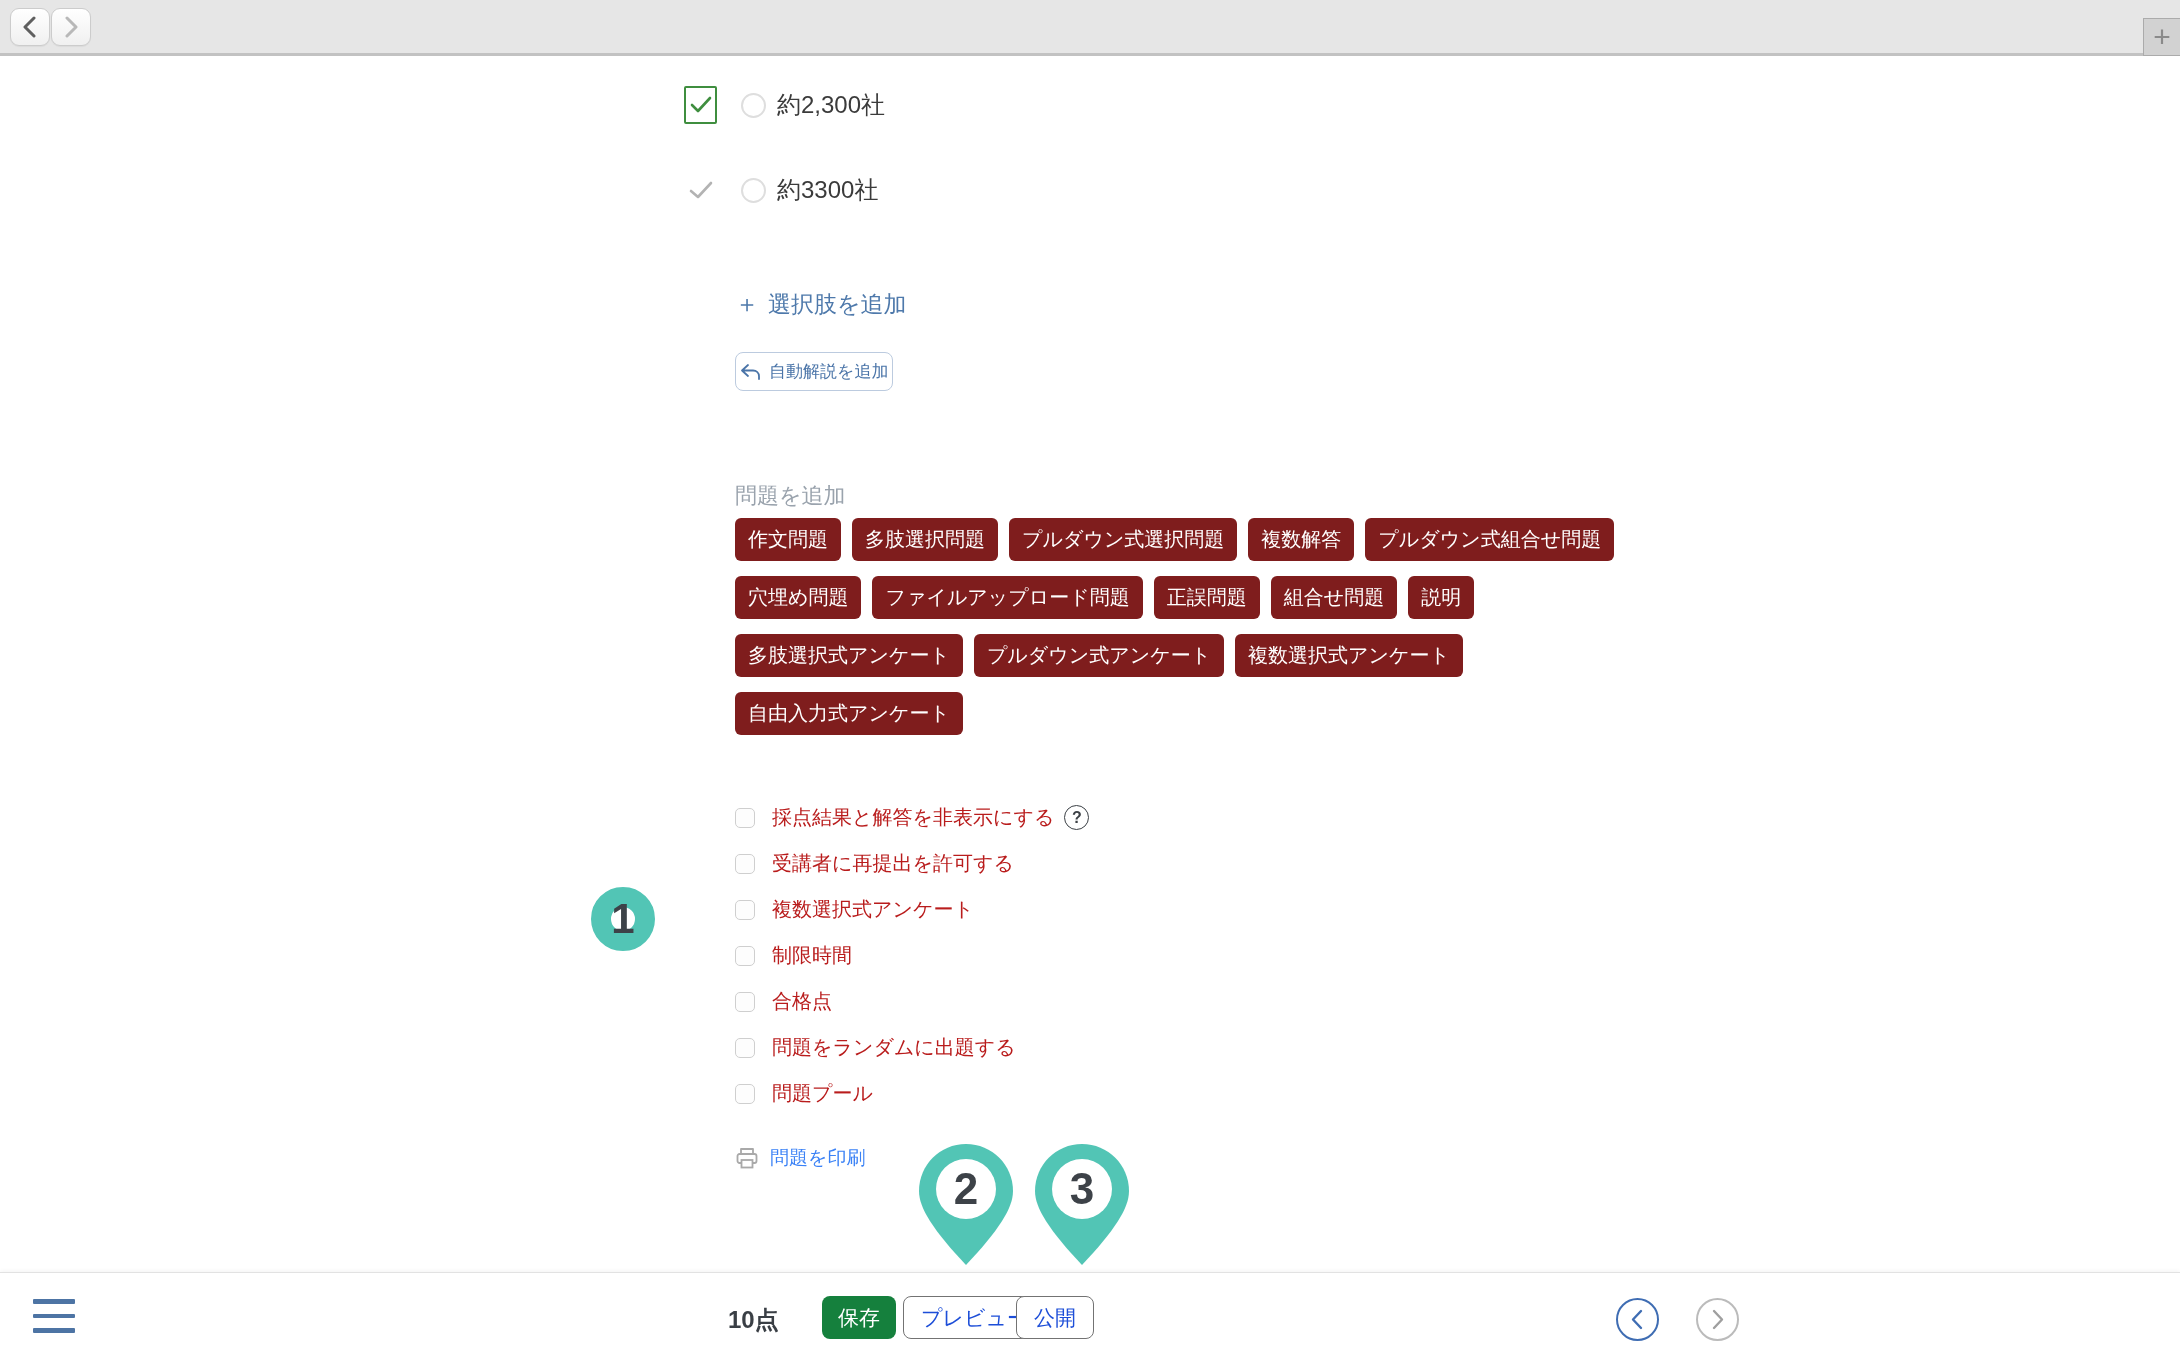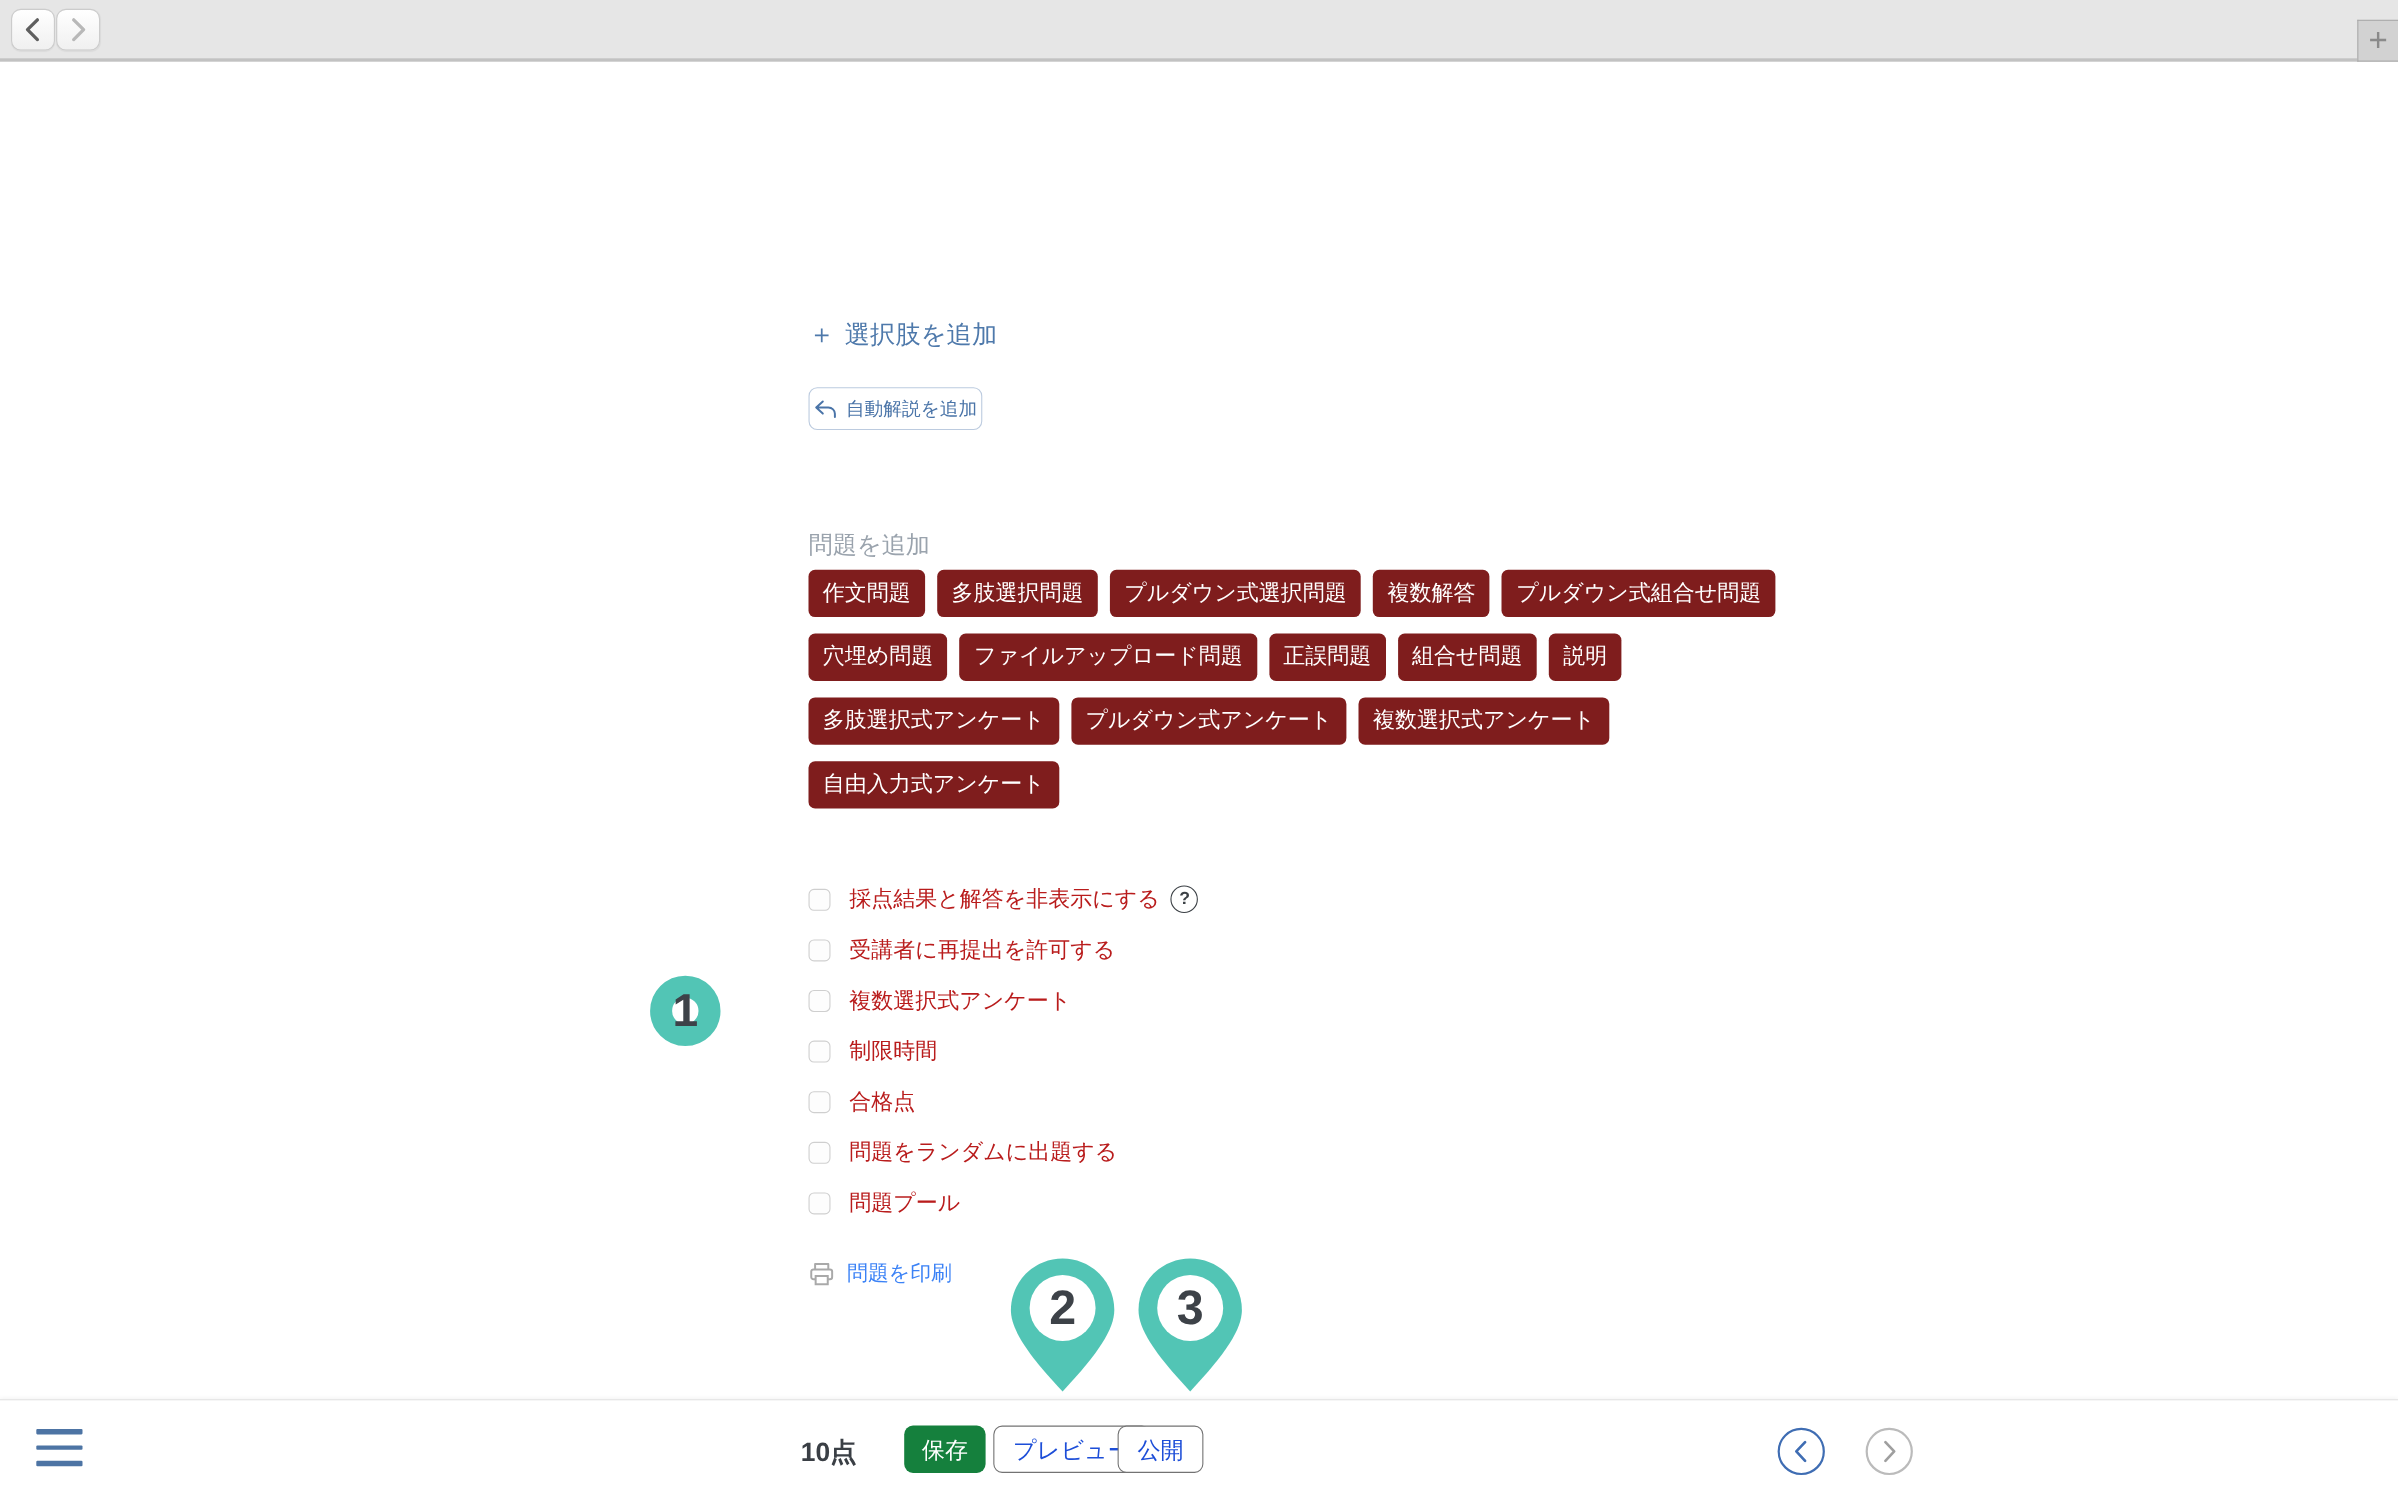--- a/index.html
+++ b/index.html
@@ -147,20 +147,48 @@
       </svg>
     </div>
     <div class="nav-btn fwd">
       <svg width="18" height="22" viewBox="0 0 18 22">
         <polyline points="5,2 14,11 5,20" fill="none" stroke="#b8b8b8" stroke-width="3" stroke-linecap="round" stroke-linejoin="round"></polyline>
       </svg>
     </div>
     <div class="new-tab-btn">+</div>
   </div>
 
+  <div class="choice-list">
+
+      <div class="choice-row">
+        <span class="check-slot">
+          <span class="box-check">
+            <svg width="22" height="18" viewBox="0 0 22 18">
+              <polyline points="2,9 8,15 20,2" fill="none" stroke="#3f8e3f" stroke-width="2.6" stroke-linecap="round" stroke-linejoin="round"></polyline>
+            </svg>
+          </span>
+
+        </span>
+        <span class="radio"></span>
+        <span class="choice-label">約2,300社</span>
+      </div>
+
+      <div class="choice-row">
+        <span class="check-slot">
+
+          <span class="plain-check">
+            <svg width="24" height="19" viewBox="0 0 24 19">
+              <polyline points="2,10 9,16 22,2" fill="none" stroke="#b3b3b3" stroke-width="2.6" stroke-linecap="round" stroke-linejoin="round"></polyline>
+            </svg>
+          </span>
+        </span>
+        <span class="radio"></span>
+        <span class="choice-label">約3300社</span>
+      </div>
+    </div>
 
   <div class="add-choice">
     <span class="plus">＋</span>
     <span>選択肢を追加</span>
   </div>
 
   <div class="auto-explain-btn">
     <svg width="21" height="18" viewBox="0 0 21 18">
       <path d="M8,2 L2,7.5 L8,13 M2,7.5 H13 C16.5,7.5 19,10 19,13.2 V16" fill="none" stroke="#4a74a8" stroke-width="1.8" stroke-linecap="round" stroke-linejoin="round"></path>
     </svg>

